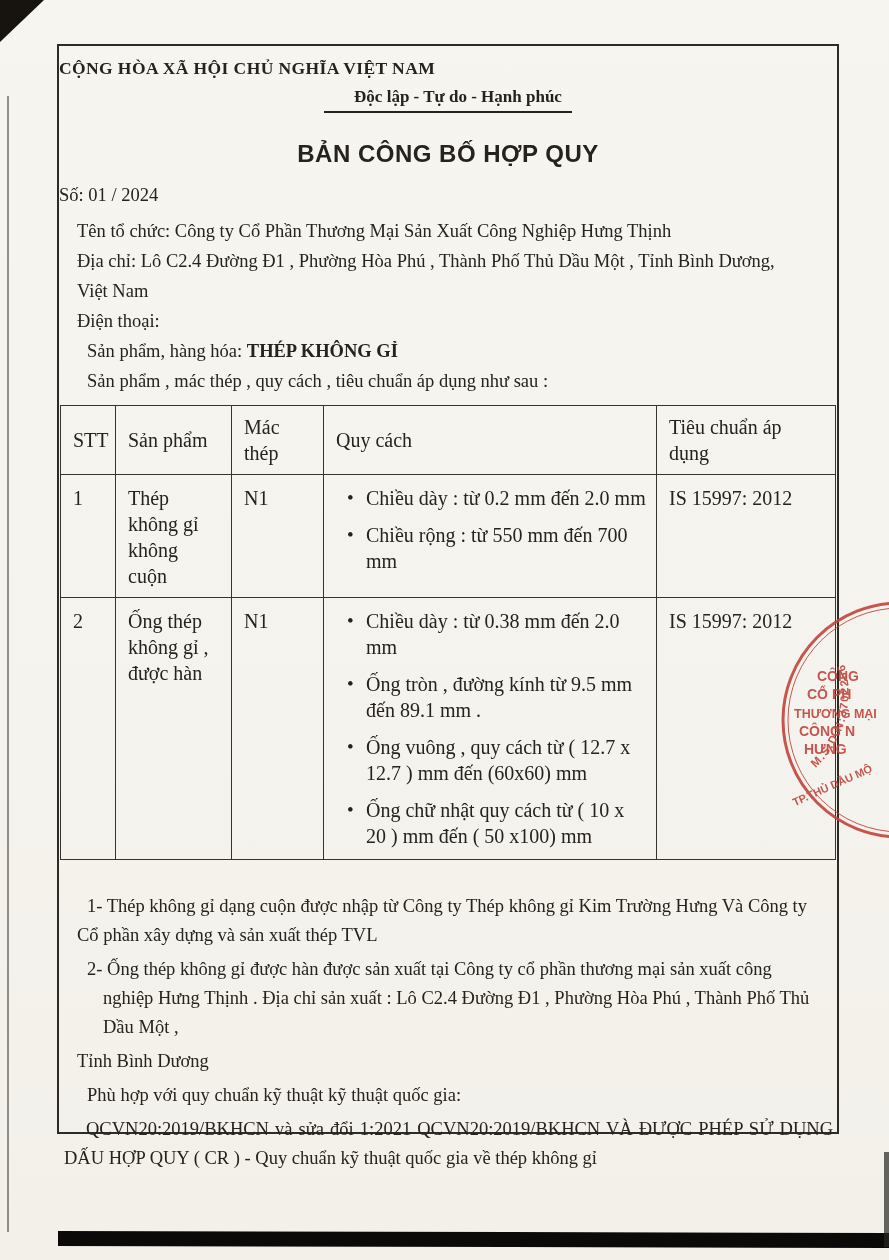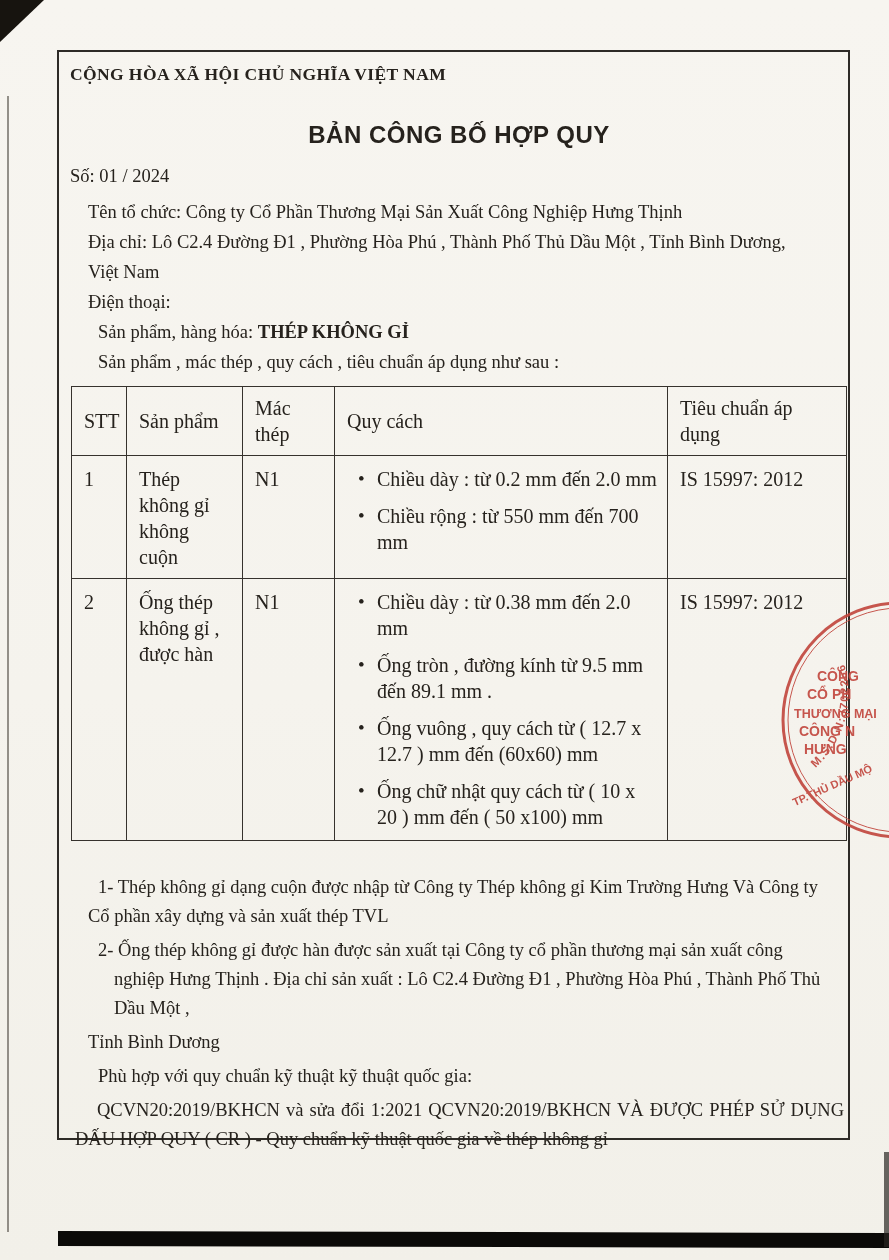--- a/index.html
+++ b/index.html
@@ -7,41 +7,40 @@
     position: relative;
     width: 889px; height: 1260px;
     margin: 0 auto;
     background: linear-gradient(180deg,#f7f5f0 0%,#f5f3ed 55%,#f2f0e9 100%);
     overflow: hidden;
     font-family: "Liberation Serif","DejaVu Serif",serif;
     color: #26221d;
   }
   .frame {
     position: absolute;
-    left: 57px; top: 50px;
+    left: 57px; top: 44px;
     width: 778px; height: 1086px;
     border: 2px solid #2e2b27;
-    padding-left: 11px;
   }
   .country {
     margin-top: 10px;
     font-size: 17.5px; font-weight: bold;
     letter-spacing: .4px;
     line-height: 24px;
   }
   .motto-wrap { text-align: center; margin-top: 6px; }
   .motto {
     display: inline-block;
     font-size: 17px; font-weight: bold;
     padding: 0 10px 3px 30px;
     border-bottom: 2px solid #26221d;
     line-height: 22px;
   }
   .title {
-    margin-top: 34px;
+    margin-top: 26px;
     text-align: center;
     font-family: "Liberation Sans","DejaVu Sans",sans-serif;
     font-size: 24px; font-weight: bold;
     letter-spacing: .5px;
     line-height: 30px;
   }
   .docnum {
     margin-top: 13px;
     text-align: left;
     font-size: 18.5px;
@@ -138,20 +137,23 @@
   }
 </style>
 </head>
 <body>
 
 <div class="page">
 
   <div class="frame">
 
     <div class="country">CỘNG HÒA XÃ HỘI CHỦ NGHĨA VIỆT NAM</div>
+    <div class="motto-wrap">
+      <span class="motto">Độc lập - Tự do - Hạnh phúc</span>
+    </div>
 
     <div class="title">BẢN CÔNG BỐ HỢP QUY</div>
     <div class="docnum">Số: 01 / 2024</div>
 
     <div class="body-block">
       <p class="line">Tên tổ chức: Công ty Cổ Phần Thương Mại Sản Xuất Công Nghiệp Hưng Thịnh</p>
       <p class="line">Địa chỉ: Lô C2.4 Đường Đ1 , Phường Hòa Phú , Thành Phố Thủ Dầu Một , Tỉnh Bình Dương, Việt Nam</p>
       <p class="line">Điện thoại:</p>
       <p class="line indent"><span>Sản phẩm, hàng hóa: </span><span class="bold">THÉP KHÔNG GỈ</span></p>
       <p class="line indent">Sản phẩm , mác thép , quy cách , tiêu chuẩn áp dụng như sau :</p>

